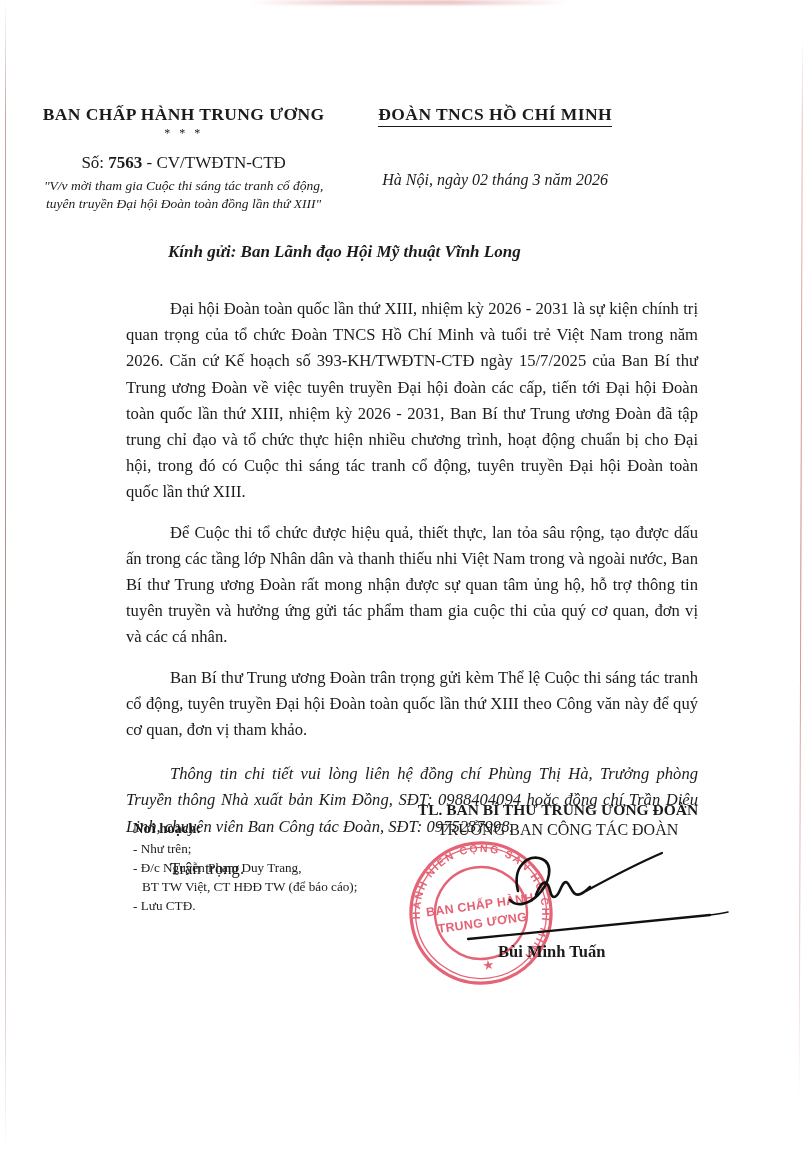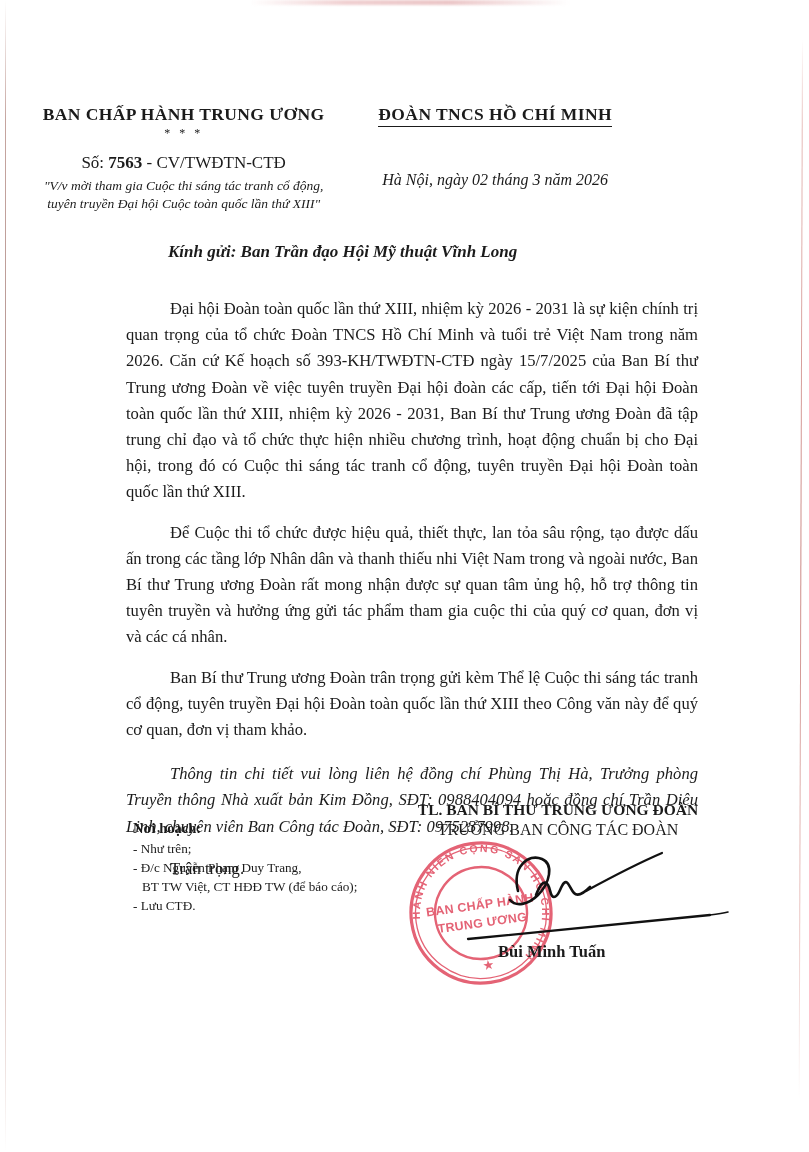--- a/index.html
+++ b/index.html
@@ -231,30 +231,30 @@
     <div class="header-left">
       <div class="org-line">BAN CHẤP HÀNH TRUNG ƯƠNG</div>
       <div class="stars">* * *</div>
       <div class="doc-number">
         <span>Số:</span>
         <b>7563</b>
         <span>- CV/TWĐTN-CTĐ</span>
       </div>
       <div class="doc-subject">
         <div>"V/v mời tham gia Cuộc thi sáng tác tranh cổ động,</div>
-        <div>tuyên truyền Đại hội Cuộc toàn quốc lần thứ XIII"</div>
+        <div>tuyên truyền Đại hội Đoàn toàn đồng lần thứ XIII"</div>
       </div>
     </div>
     <div class="header-right">
       <div class="org-line-underlined">ĐOÀN TNCS HỒ CHÍ MINH</div>
       <div class="place-date">Hà Nội, ngày 02 tháng 3 năm 2026</div>
     </div>
   </div>
 
-  <div class="recipient">Kính gửi: Ban Trần đạo Hội Mỹ thuật Vĩnh Long</div>
+  <div class="recipient">Kính gửi: Ban Lãnh đạo Hội Mỹ thuật Vĩnh Long</div>
 
   <div class="body-text">
     <p class="para">Đại hội Đoàn toàn quốc lần thứ XIII, nhiệm kỳ 2026 - 2031 là sự kiện chính trị quan trọng của tổ chức Đoàn TNCS Hồ Chí Minh và tuổi trẻ Việt Nam trong năm 2026. Căn cứ Kế hoạch số 393-KH/TWĐTN-CTĐ ngày 15/7/2025 của Ban Bí thư Trung ương Đoàn về việc tuyên truyền Đại hội đoàn các cấp, tiến tới Đại hội Đoàn toàn quốc lần thứ XIII, nhiệm kỳ 2026 - 2031, Ban Bí thư Trung ương Đoàn đã tập trung chỉ đạo và tổ chức thực hiện nhiều chương trình, hoạt động chuẩn bị cho Đại hội, trong đó có Cuộc thi sáng tác tranh cổ động, tuyên truyền Đại hội Đoàn toàn quốc lần thứ XIII.</p>
     <p class="para">Để Cuộc thi tổ chức được hiệu quả, thiết thực, lan tỏa sâu rộng, tạo được dấu ấn trong các tầng lớp Nhân dân và thanh thiếu nhi Việt Nam trong và ngoài nước, Ban Bí thư Trung ương Đoàn rất mong nhận được sự quan tâm ủng hộ, hỗ trợ thông tin tuyên truyền và hưởng ứng gửi tác phẩm tham gia cuộc thi của quý cơ quan, đơn vị và các cá nhân.</p>
     <p class="para">Ban Bí thư Trung ương Đoàn trân trọng gửi kèm Thể lệ Cuộc thi sáng tác tranh cổ động, tuyên truyền Đại hội Đoàn toàn quốc lần thứ XIII theo Công văn này để quý cơ quan, đơn vị tham khảo.</p>
     <p class="para para-italic">Thông tin chi tiết vui lòng liên hệ đồng chí Phùng Thị Hà, Trưởng phòng Truyền thông Nhà xuất bản Kim Đồng, SĐT: 0988404094 hoặc đồng chí Trần Diệu Linh, chuyên viên Ban Công tác Đoàn, SĐT: 0975237998.</p>
     <p class="para para-closing">Trân trọng.</p>
   </div>
 
   <div class="sign-block">

